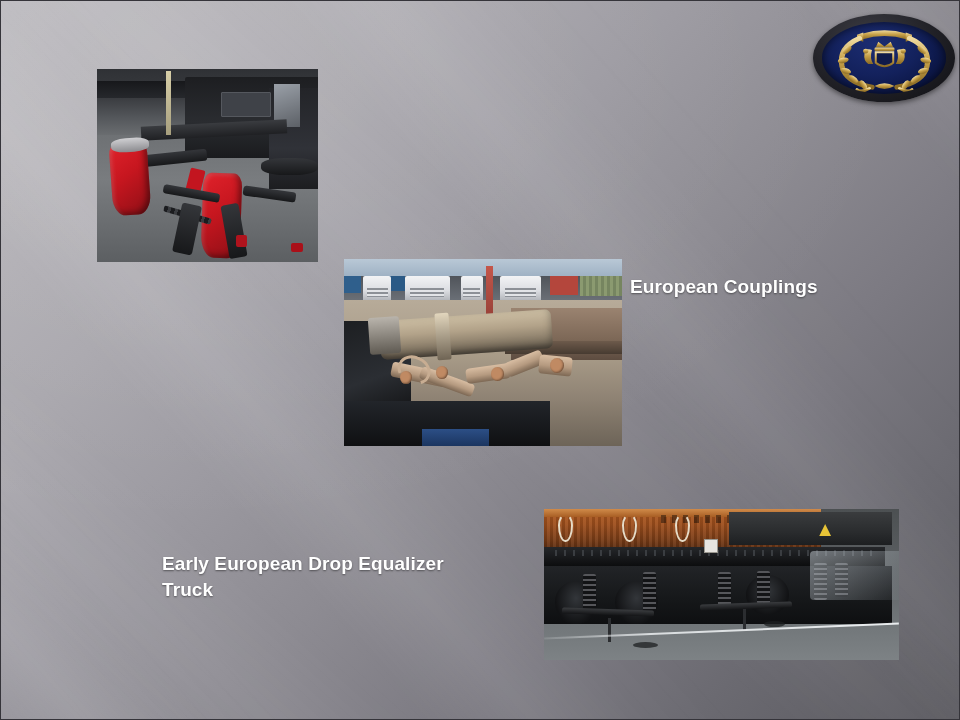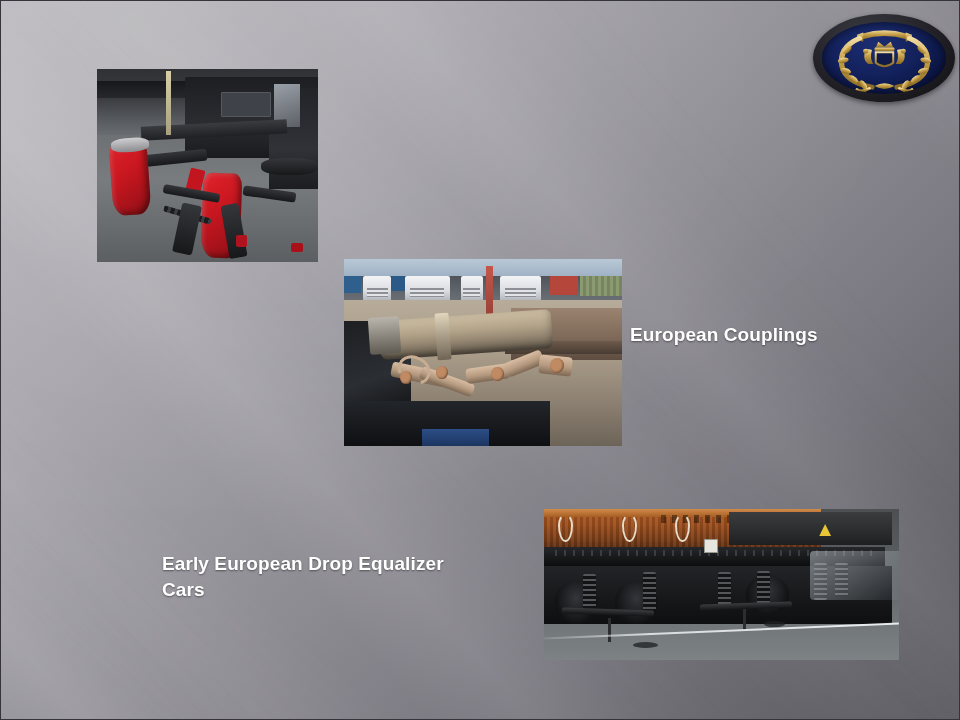--- a/index.html
+++ b/index.html
@@ -99,21 +99,21 @@
     position: absolute;
     color: #ffffff;
     font-size: 19px;
     font-weight: bold;
     line-height: 1.38;
     letter-spacing: 0.1px;
     text-shadow: 0 1px 2px rgba(0,0,0,0.45);
     white-space: pre-line;
   }
   #cap-buffers   { left: 70px;  top: 287px; width: 250px; }
-  #cap-couplings { left: 629px; top: 273px; width: 260px; margin-top: 48px; }
+  #cap-couplings { left: 629px; top: 273px; width: 260px; }
   #cap-truck     { left: 161px; top: 550px; width: 380px; }
 
   
   .photo {
     position: absolute;
     overflow: hidden;
     background: #444;
   }
   .photo .inner { position: absolute; inset: 0; }
 
@@ -577,15 +577,15 @@
       <div class="t-stanchion st-2"></div>
       <div class="t-rail rail-1"></div>
       <div class="t-puddle pd-1"></div>
       <div class="t-puddle pd-2"></div>
       <div class="t-sheen"></div>
     </div>
   </div>
 
   <div class="caption" id="cap-couplings">European Couplings</div>
   <div class="caption" id="cap-truck">Early European Drop Equalizer
-Cars</div>
+Truck</div>
 
 </div>
 
 </body></html>

